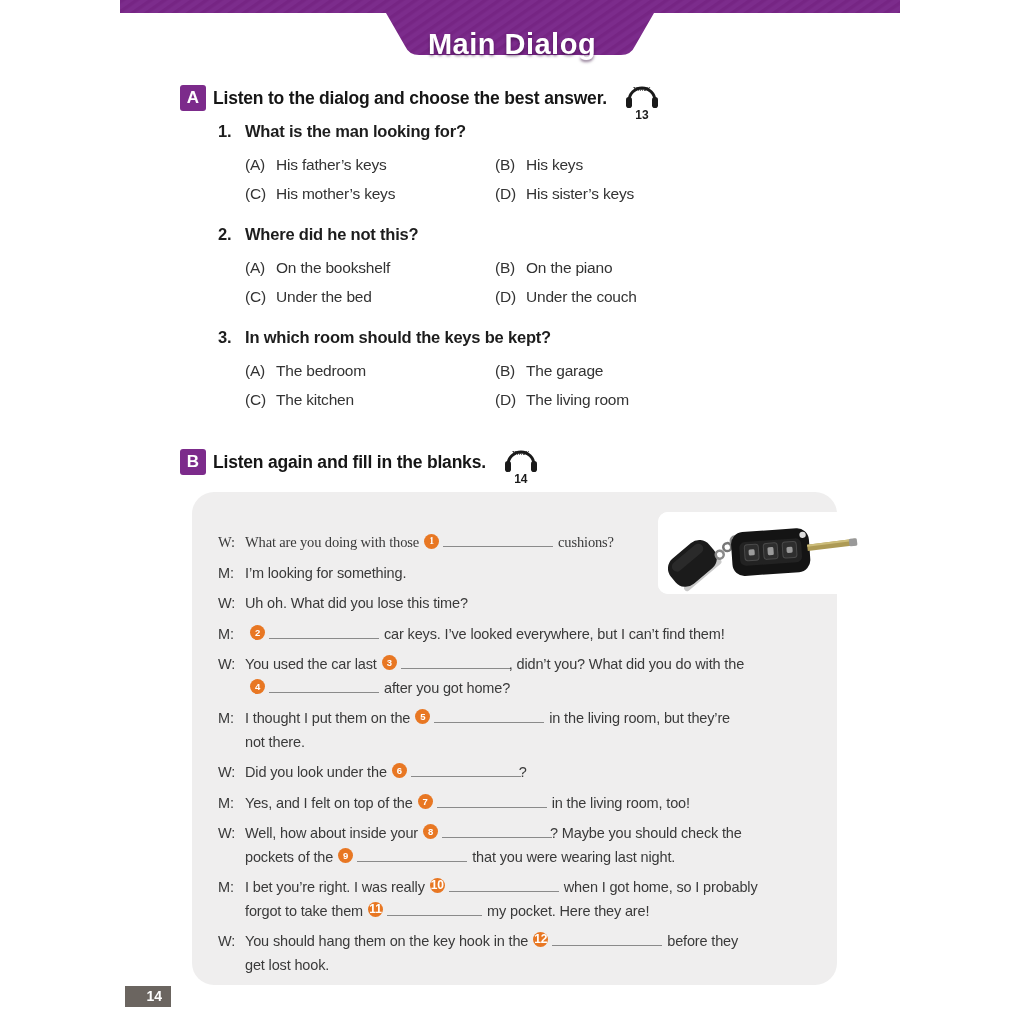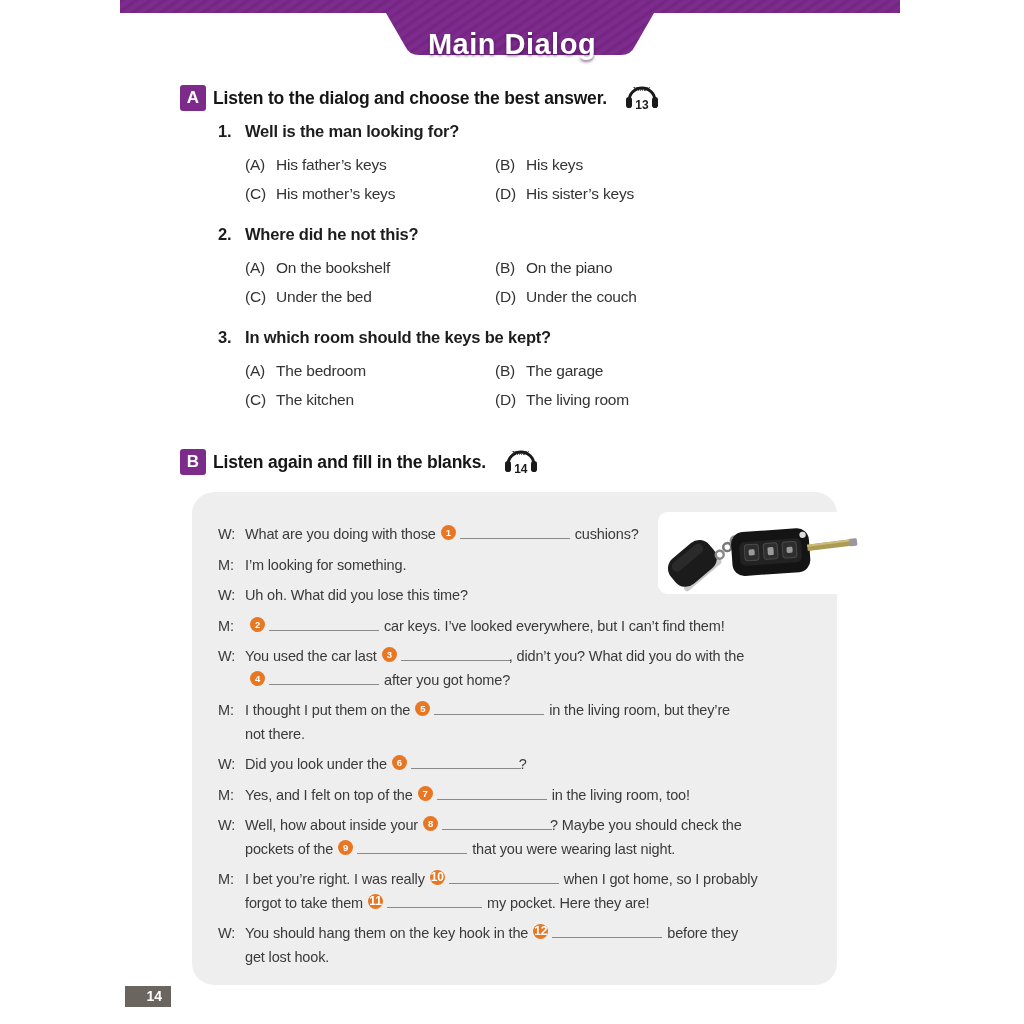--- a/index.html
+++ b/index.html
@@ -19,40 +19,40 @@
   .sec-a{top:84px;} .sec-b{top:448px;}
   .badge{
     width:26px;height:26px;border-radius:3px;background:#7c2b8b;color:#fff;
     font-weight:bold;font-size:17px;display:flex;align-items:center;justify-content:center;
   }
   .sec-title{font-weight:bold;font-size:17.5px;color:#161616;margin-left:7px;letter-spacing:-.2px;}
   .track-icon{position:relative;width:38px;height:34px;margin-left:16px;margin-top:-4px;}
   .track-icon svg{position:absolute;left:0;top:0;}
   .track-label{position:absolute;top:7.5px;left:0;width:100%;text-align:center;
     font-size:4.5px;font-weight:bold;color:#1a1a1a;letter-spacing:.4px;}
-  .track-num{position:absolute;top:19px;left:0;width:100%;text-align:center;
+  .track-num{position:absolute;top:29px;left:0;width:100%;text-align:center;
     font-size:12px;font-weight:bold;color:#1a1a1a;}
   
   .questions{position:absolute;left:218px;top:121px;width:640px;}
   .q-block{margin-bottom:16px;}
   .q-title{display:flex;font-weight:bold;font-size:16.5px;color:#1d1d1d;
     line-height:20px;margin-bottom:9px;letter-spacing:-.2px;}
   .q-num{width:27px;flex:0 0 27px;}
   .q-options{margin-left:27px;display:grid;grid-template-columns:250px auto;}
   .opt{display:flex;font-size:15.5px;color:#333;line-height:29px;letter-spacing:-.2px;}
   .opt-letter{width:31px;flex:0 0 31px;}
   
   .dialog-box{
     position:absolute;left:192px;top:492px;width:645px;height:493px;
     background:#efeeee;border-radius:22px;box-sizing:border-box;
     padding:24px 14px 0 26px;overflow:hidden;
   }
   .dlg-line{white-space:nowrap;font-size:14.5px;color:#3a3a3a;line-height:23.5px;letter-spacing:-.15px;}
   .dlg-line.turn{margin-top:7px;}
-  .dialog-box .dlg-line:first-child{margin-top:7px;}
+  .dialog-box .dlg-line:first-child{margin-top:15px;font-family:Liberation Serif, serif;}
   .speaker{display:inline-block;width:27px;}
   .blank{margin:0 5px;white-space:nowrap;}
   .blank-num{
     display:inline-flex;align-items:center;justify-content:center;
     width:15px;height:15px;border-radius:50%;background:#e87723;color:#fff;
     font-size:9.5px;font-weight:bold;transform:translateY(-3px);margin-right:4px;
   }
   .blank-num.two{font-size:12px;}
   .blank-line{display:inline-block;height:13px;border-bottom:1.5px solid #8a8a8a;width:110px;}
   .post.tight{margin-left:-7px;}
@@ -91,21 +91,21 @@
     </svg>
     <span class="track-label">TRACK</span>
     <span class="track-num">13</span>
   </div>
 </div>
 
 <div class="questions">
     <div class="q-block">
       <div class="q-title">
         <span class="q-num">1.</span>
-        <span class="q-text">Well is the man looking for?</span>
+        <span class="q-text">What is the man looking for?</span>
       </div>
       <div class="q-options">
         <div class="opt">
           <span class="opt-letter">(A)</span>
           <span class="opt-text">His father’s keys</span>
         </div>
         <div class="opt">
           <span class="opt-letter">(B)</span>
           <span class="opt-text">His keys</span>
         </div>

